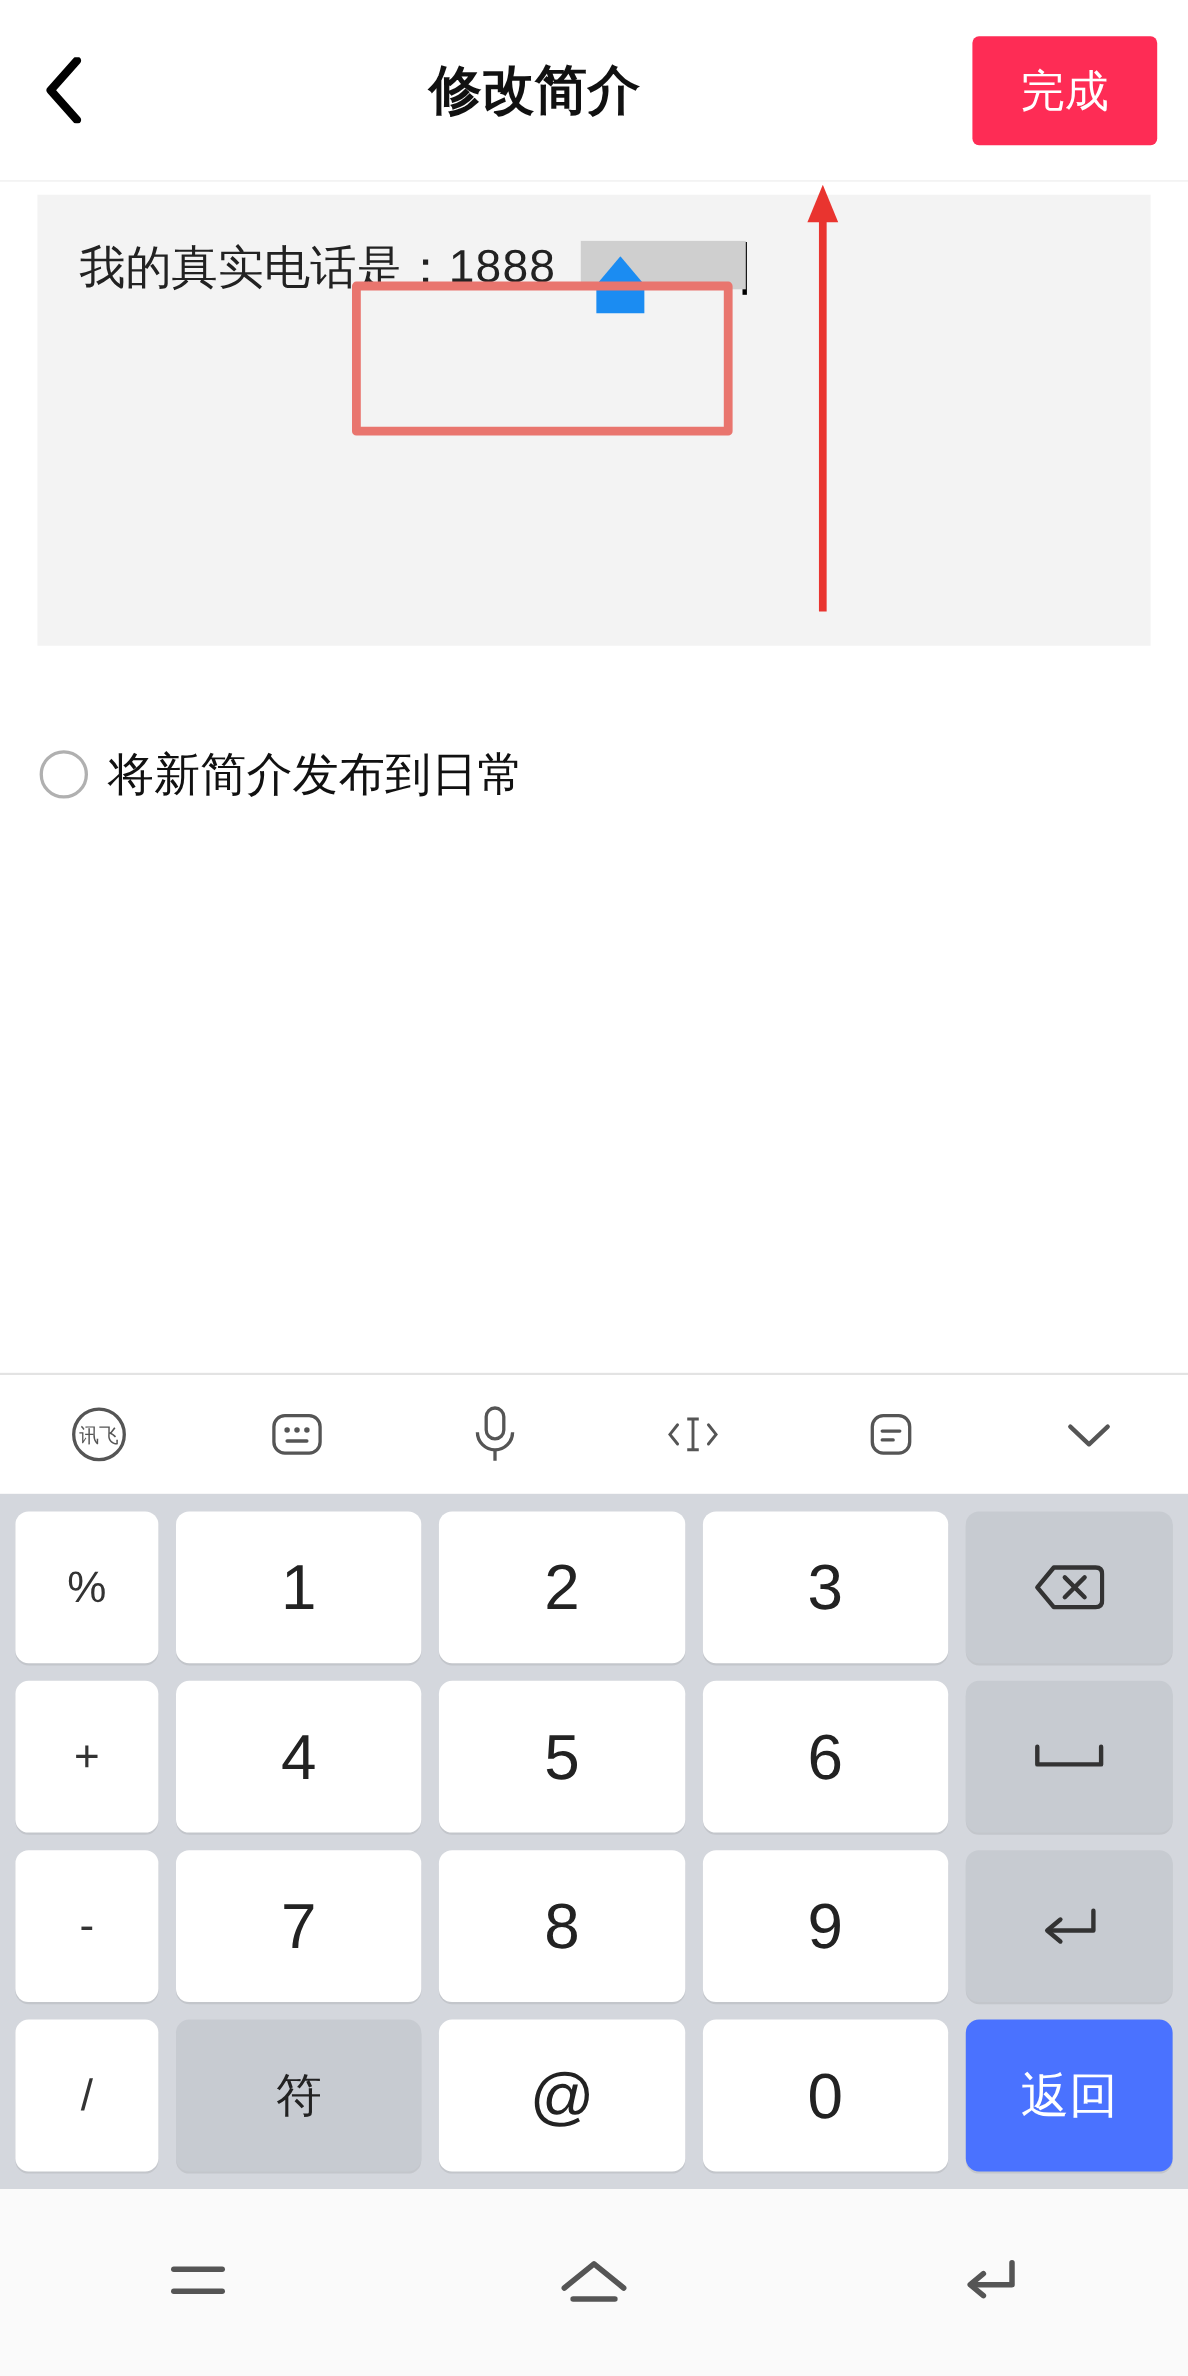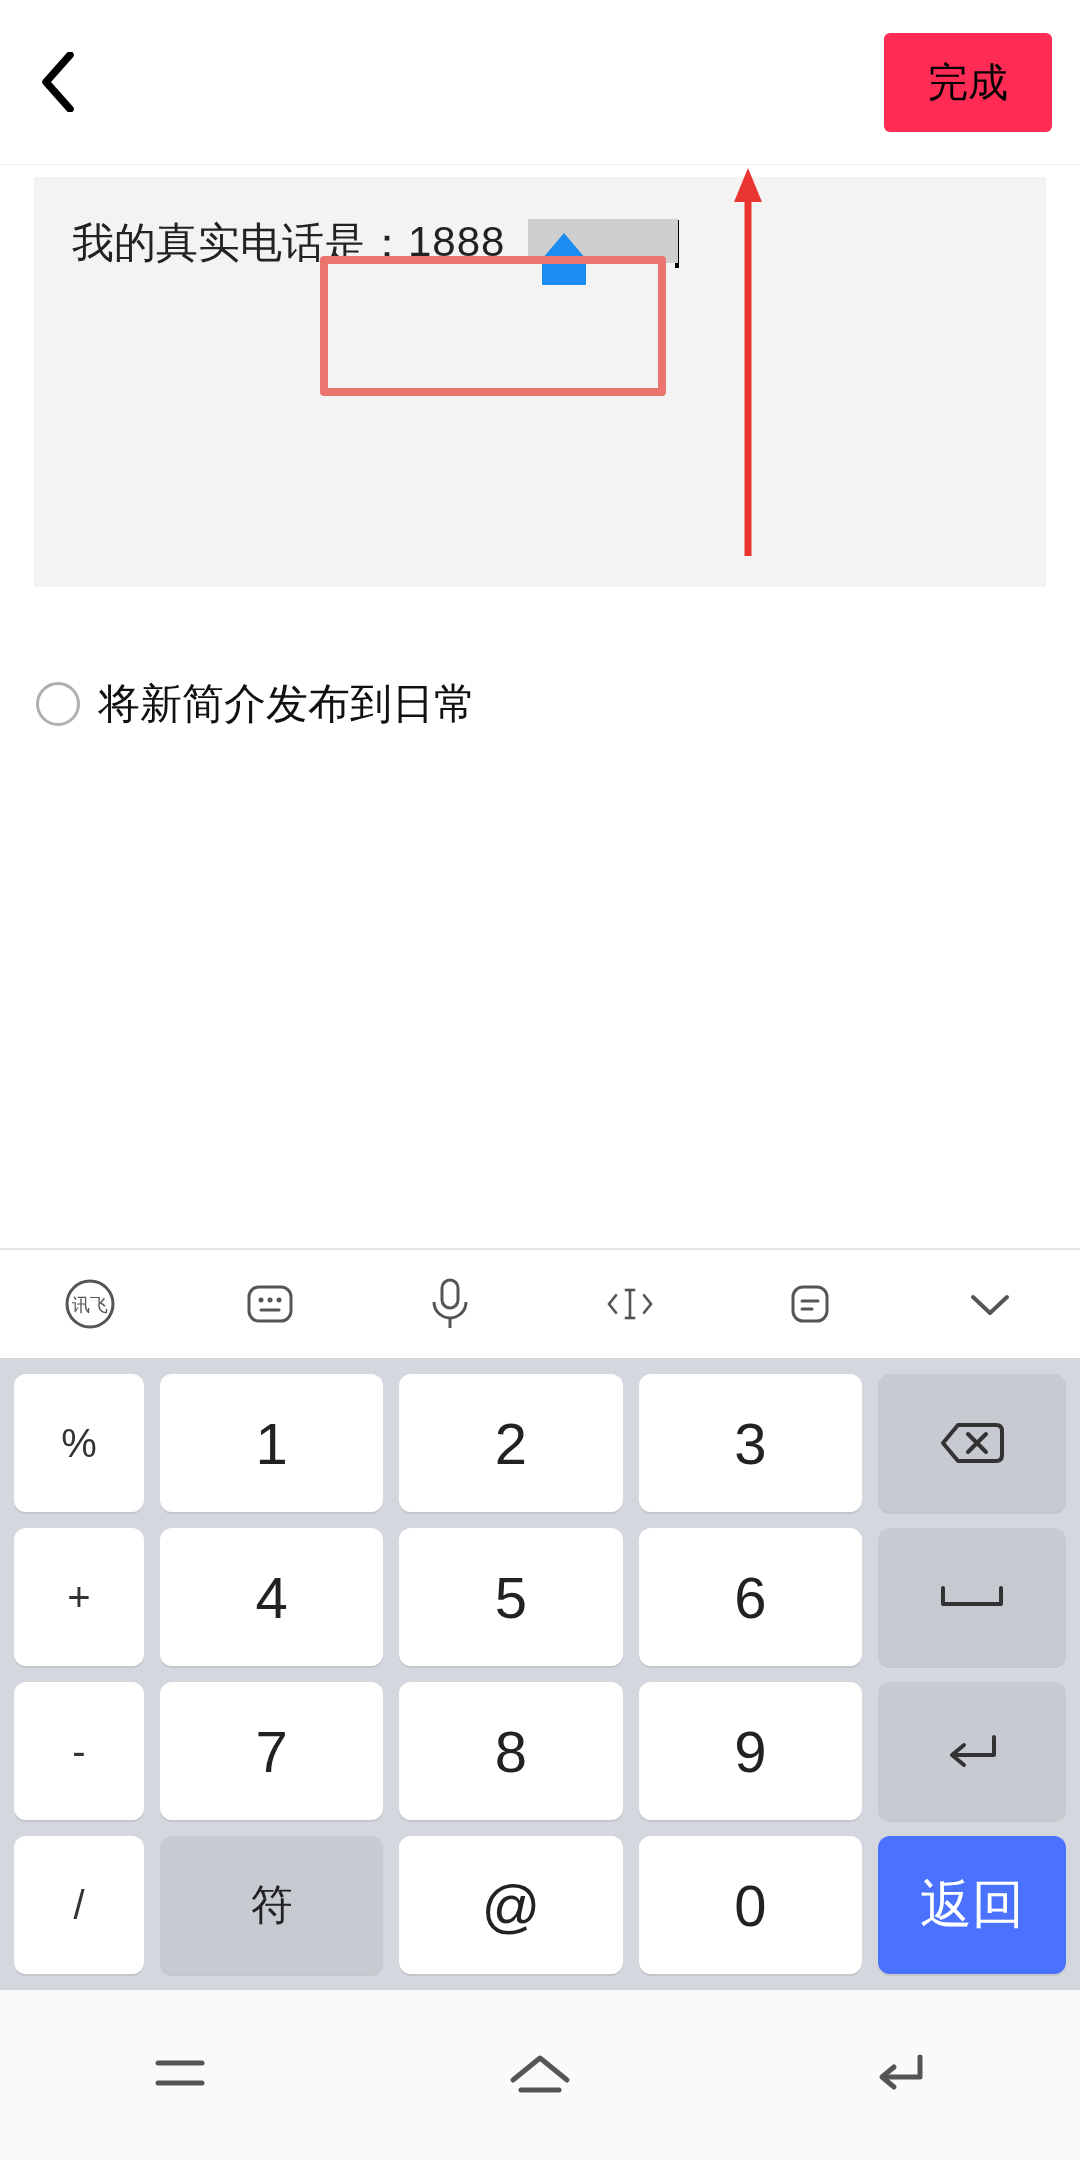--- a/index.html
+++ b/index.html
@@ -12,21 +12,21 @@
     align-items: center;
     justify-content: space-between;
     padding: 0 28px;
     border-bottom: 1px solid #ececec;
   }
   .back-btn { width: 60px; height: 60px; display:flex; align-items:center; justify-content:center; }
   .back-btn svg { width: 36px; height: 60px; }
   .title { font-size: 48px; font-weight: 600; color: #111; }
   .done-btn {
     background: #fe2c55;
-    color: #000000;
+    color: #ffffff;
     font-size: 40px;
     padding: 22px 44px;
     border-radius: 6px;
   }
 
   
   .section-label {
     font-size: 40px;
     color: #8e8e93;
     padding: 38px 34px 12px;
@@ -102,21 +102,21 @@
     background:#fff;
     border-radius: 12px;
     display:flex;
     align-items:center;
     justify-content:center;
     font-size: 52px;
     color:#222;
     box-shadow: 0 2px 0 rgba(0,0,0,0.08);
   }
   .key.gray { background:#c7cbd1; }
-  .key.blue { background:#4a72ff; color:#fff; font-size:52px;}
+  .key.blue { background:#4a72ff; color:#fff; font-size:44px;}
   .num { font-size: 58px; }
 
   
   .nav-bar {
     height: 170px;
     background:#fafafa;
     display:grid;
     grid-template-columns: repeat(3,1fr);
     align-items:center;
     justify-items:center;
@@ -136,20 +136,21 @@
 <body>
 
 <div class="content-block">
 
   <div class="header">
     <div class="back-btn">
       <svg viewBox="0 0 24 40">
         <polyline points="20,2 4,20 20,38" fill="none" stroke="#000" stroke-width="5" stroke-linecap="round" stroke-linejoin="round"></polyline>
       </svg>
     </div>
+    <div class="title">修改简介</div>
     <div class="done-btn">完成</div>
   </div>
 
 
   <div class="textarea-wrap">
     <div class="ta-line">
       <span class="ta-label">我的真实电话是：</span>
       <span class="ta-value-wrap">
         <span class="ta-value">1888</span><span style="opacity:0;">556</span><span class="ta-value">3566</span><span class="caret"></span>
       </span>

